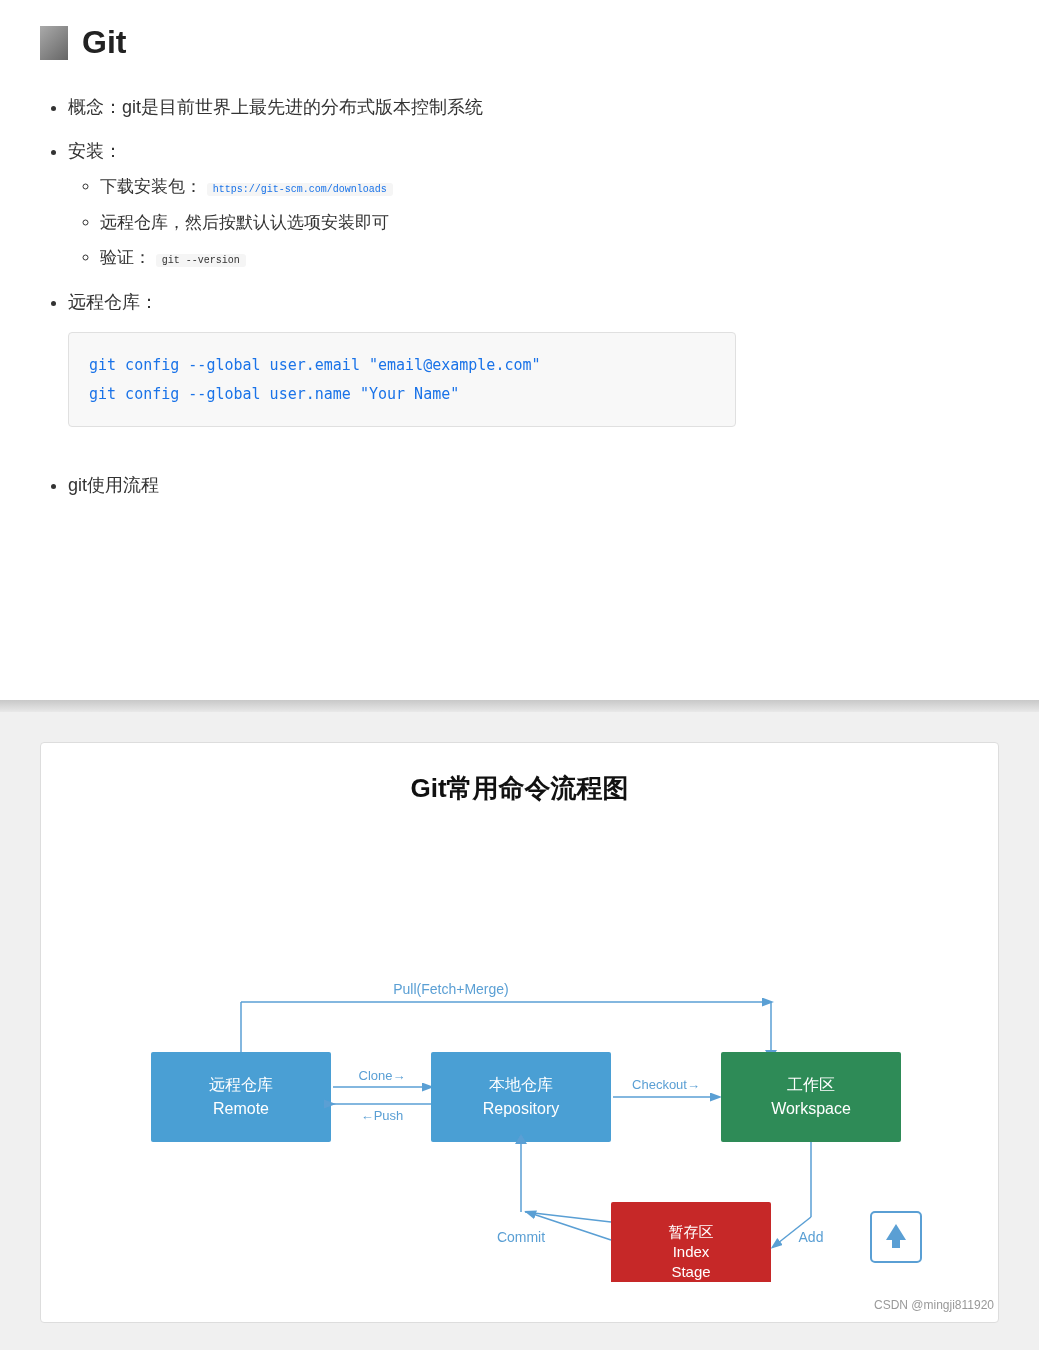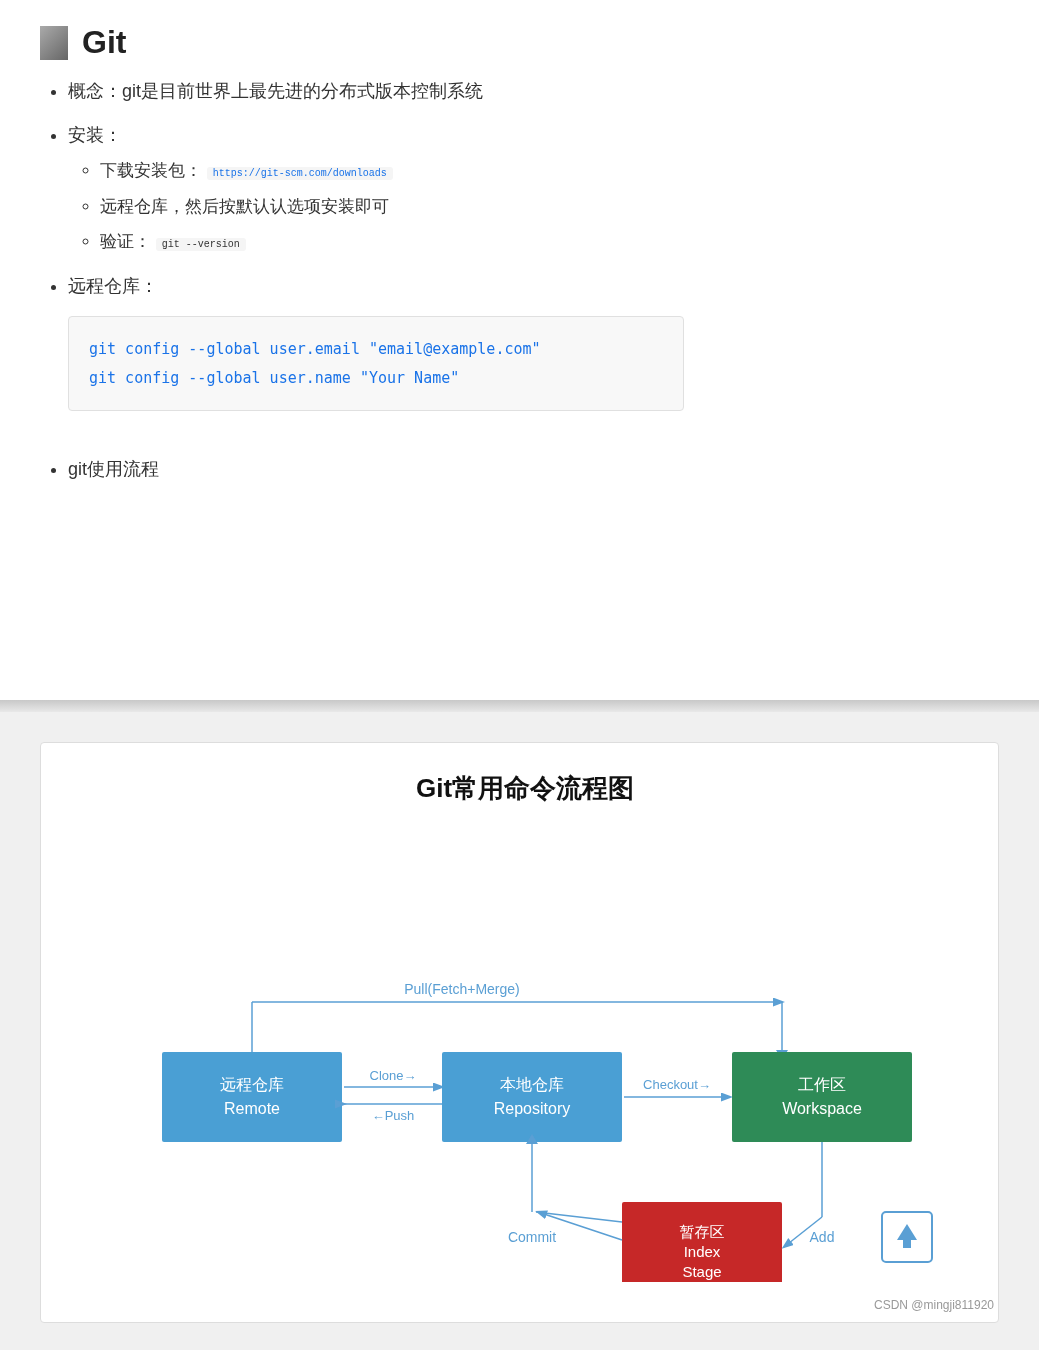--- a/index.html
+++ b/index.html
@@ -14,21 +14,21 @@
     
     .top-section {
       padding: 24px 40px 40px 40px;
       background: #fff;
       min-height: 700px;
     }
 
     .page-title-row {
       display: flex;
       align-items: center;
-      margin-bottom: 12px;
+      margin-bottom: 28px;
     }
 
     .title-icon {
       width: 28px;
       height: 34px;
       background: #888;
       margin-right: 14px;
       position: relative;
       display: flex;
       align-items: center;
@@ -84,21 +84,21 @@
     .code-block {
       background: #f8f8f8;
       border: 1px solid #e0e0e0;
       border-radius: 4px;
       padding: 18px 20px;
       margin: 12px 0 12px 0;
       font-family: "Courier New", Courier, monospace;
       font-size: 15px;
       color: #1a73e8;
       line-height: 1.9;
-      width: 616px;
+      width: 668px;
     }
 
     .code-block .cmd-line {
       display: block;
     }
 
     
     .section-divider {
       height: 12px;
       background: linear-gradient(to bottom, #c8c8c8, #e8e8e8);
@@ -109,21 +109,21 @@
     .bottom-section {
       background: #f0f0f0;
       padding: 30px 40px 30px 40px;
       position: relative;
     }
 
     .diagram-container {
       background: #fff;
       border: 1px solid #ddd;
       border-radius: 4px;
-      padding: 28px 30px 40px 41px;
+      padding: 28px 30px 40px 30px;
       position: relative;
     }
 
     .diagram-title {
       text-align: center;
       font-size: 26px;
       font-weight: bold;
       color: #111;
       margin-bottom: 36px;
     }

